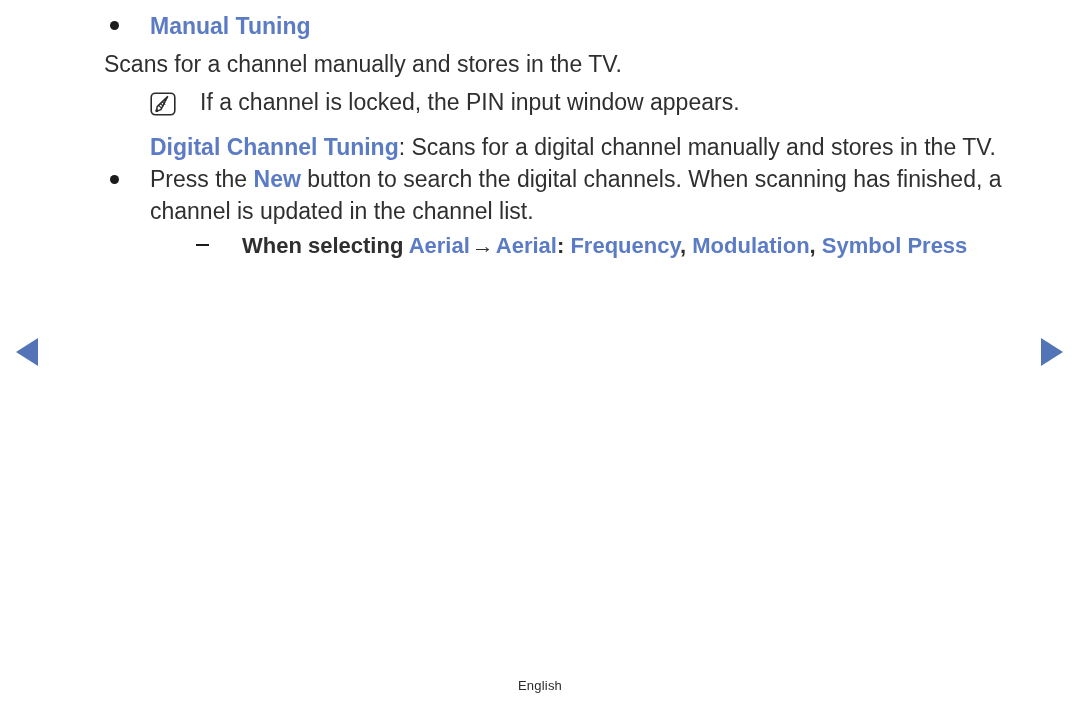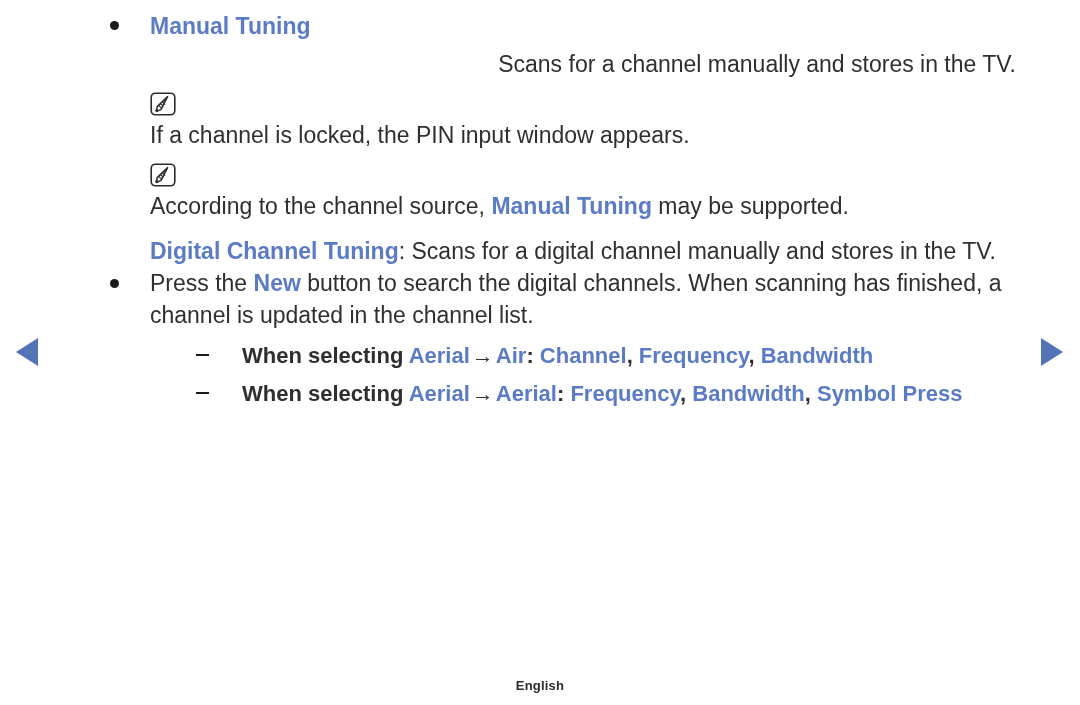--- a/index.html
+++ b/index.html
@@ -86,32 +86,30 @@
     font-weight: bold;
     font-size: 23px;
   }
 
   
   .para {
     font-size: 23px;
     line-height: 38px;
     color: #2f2f2f;
     font-weight: 400;
-    text-align: right;
   }
 
   
   .note-row {
     display: flex;
     align-items: flex-start;
     margin-left: 46px;
     font-size: 23px;
     line-height: 38px;
     color: #2f2f2f;
-    flex-direction: column;
   }
   .note-icon {
     flex: 0 0 auto;
     width: 50px;
     padding-top: 9px;
   }
   .note-icon svg { display: block; }
   .note-text { flex: 1 1 auto; }
 
   
@@ -155,21 +153,21 @@
   .arrow-glyph { color: #2f2f2f; font-weight: normal; padding: 0 2px; }
 
   
   .footer {
     position: absolute;
     left: 0;
     right: 0;
     top: 678px;
     text-align: center;
     font-size: 13px;
-    font-weight: bold;
+    font-weight: normal;
     color: #2b2b2b;
     letter-spacing: 0.2px;
   }
 </style>
 </head>
 <body>
 
 <div class="page">
 
   <div class="nav-arrow prev"></div>
@@ -189,44 +187,29 @@
         <svg width="26" height="24" viewBox="0 0 26 24">
           <rect x="1.2" y="1.2" width="23.6" height="21.6" rx="4.2" ry="4.2" fill="none" stroke="#2b2b2b" stroke-width="1.6"></rect>
           <path d="M17.6 4.6 L7.2 14.6 L6.4 19.4 L10.9 17.6 Z" fill="none" stroke="#2b2b2b" stroke-width="1.5" stroke-linejoin="round"></path>
           <path d="M8.6 13.3 L11.6 16.2 M10.4 11.5 L13.4 14.4 M12.2 9.7 L15.2 12.6" stroke="#2b2b2b" stroke-width="1.1"></path>
           <circle cx="6.9" cy="18.6" r="1.5" fill="#2b2b2b"></circle>
         </svg>
       </span>
       <span class="note-text">If a channel is locked, the PIN input window appears.</span>
     </div>
 
-    <div class="note-row">
-      <span class="note-icon">
-        <svg width="26" height="24" viewBox="0 0 26 24">
-          <rect x="1.2" y="1.2" width="23.6" height="21.6" rx="4.2" ry="4.2" fill="none" stroke="#2b2b2b" stroke-width="1.6"></rect>
-          <path d="M17.6 4.6 L7.2 14.6 L6.4 19.4 L10.9 17.6 Z" fill="none" stroke="#2b2b2b" stroke-width="1.5" stroke-linejoin="round"></path>
-          <path d="M8.6 13.3 L11.6 16.2 M10.4 11.5 L13.4 14.4 M12.2 9.7 L15.2 12.6" stroke="#2b2b2b" stroke-width="1.1"></path>
-          <circle cx="6.9" cy="18.6" r="1.5" fill="#2b2b2b"></circle>
-        </svg>
-      </span>
-      <span class="note-text"><span>According to the channel source, </span><span class="blue-b">Manual Tuning</span><span> may be supported.</span></span>
-    </div>
 
     <div class="bullet-block">
       <span class="bullet-dot"><span class="dot"></span></span>
       <span class="bullet-text"><span class="blue-b">Digital Channel Tuning</span><span>:</span><span> Scans for a digital channel manually and stores in the TV. Press the </span><span class="blue-b">New</span><span> button to search the digital channels. When scanning has finished, a channel is updated in the channel list.</span></span>
     </div>
 
-    <div class="dash-row first">
-      <span class="dash-mark"><span class="bar"></span></span>
-      <span class="dash-text"><span>When selecting </span><span class="blue-b">Aerial</span><span class="arrow-glyph">→</span><span class="blue-b">Air</span><span>:</span><span>&nbsp;</span><span class="blue-b">Channel</span><span>, </span><span class="blue-b">Frequency</span><span>, </span><span class="blue-b">Bandwidth</span></span>
-    </div>
 
     <div class="dash-row">
       <span class="dash-mark"><span class="bar"></span></span>
-      <span class="dash-text"><span>When selecting </span><span class="blue-b">Aerial</span><span class="arrow-glyph">→</span><span class="blue-b">Aerial</span><span>:</span><span>&nbsp;</span><span class="blue-b">Frequency</span><span>, </span><span class="blue-b">Bandwidth</span><span>, </span><span class="blue-b">Symbol Press</span></span>
+      <span class="dash-text"><span>When selecting </span><span class="blue-b">Aerial</span><span class="arrow-glyph">→</span><span class="blue-b">Aerial</span><span>:</span><span>&nbsp;</span><span class="blue-b">Frequency</span><span>, </span><span class="blue-b">Modulation</span><span>, </span><span class="blue-b">Symbol Press</span></span>
     </div>
 
   </div>
 
   <div class="footer">English</div>
 
 </div>
 
 </body></html>

